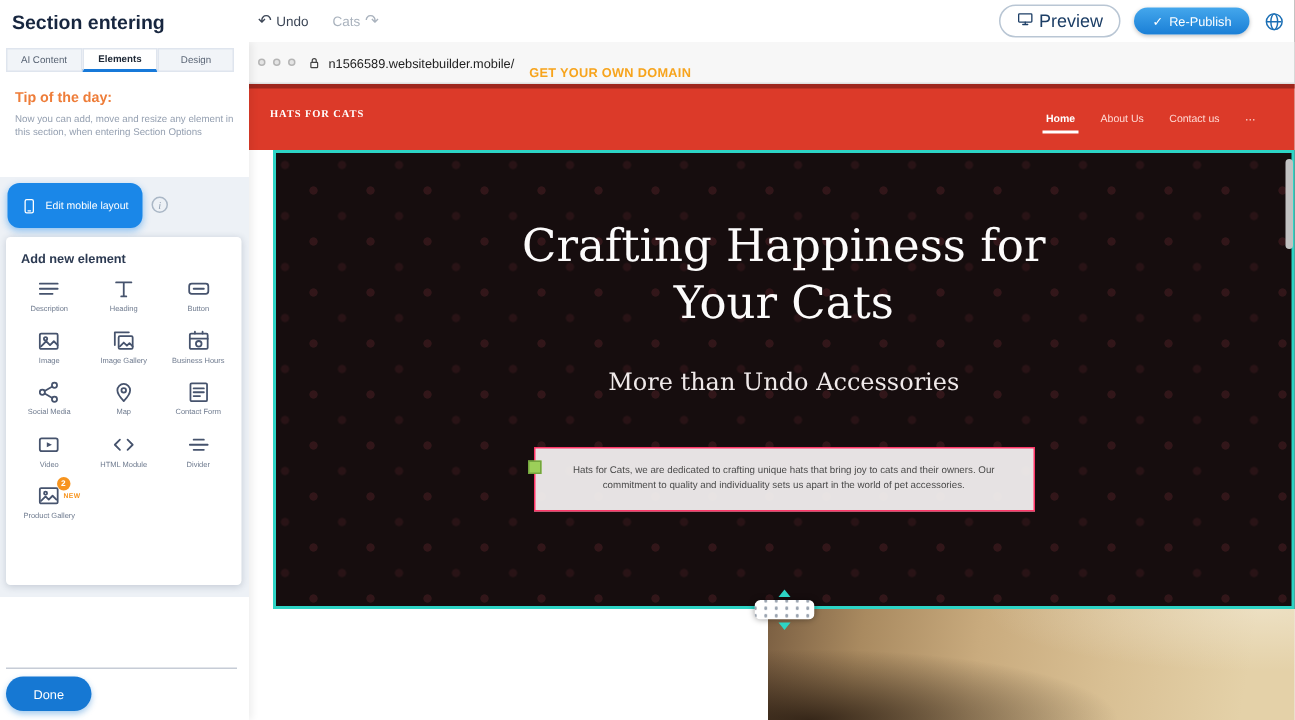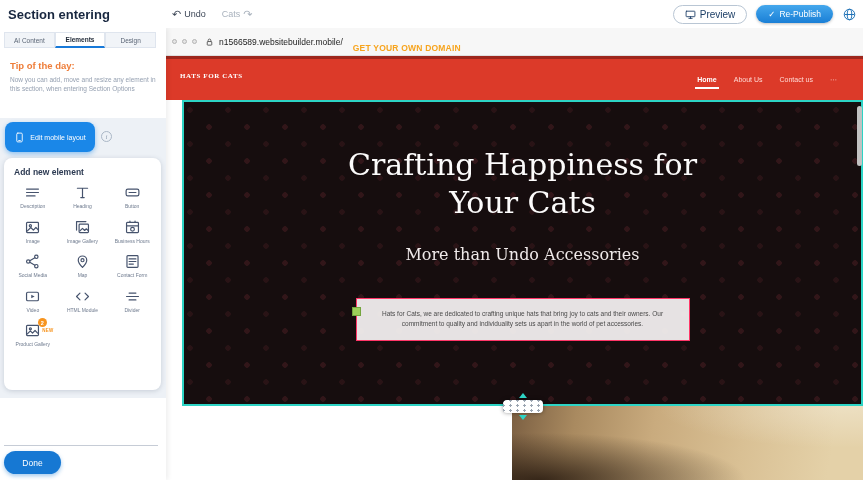--- a/index.html
+++ b/index.html
@@ -8,42 +8,42 @@
     font-family: "Liberation Sans", sans-serif; background: #fff;
   }
   
   .topbar { position: absolute; top: 0; left: 0; right: 0; height: 28px; background: #fff; z-index: 8; }
   .tb-title { position: absolute; left: 8px; top: 7px; font-size: 13px; font-weight: bold; color: #17263f; }
   .tb-history { position: absolute; left: 172px; top: 0; height: 28px; display: flex; align-items: center; gap: 16px; font-size: 9px; }
   .undo { color: #3c4656; display: flex; align-items: center; gap: 3px; cursor: pointer; }
   .redo { color: #a9b2bd; display: flex; align-items: center; gap: 3px; }
   .hist-ic { font-size: 11px; line-height: 1; }
   .tb-right { position: absolute; right: 6px; top: 0; height: 28px; display: flex; align-items: center; gap: 9px; }
-  .btn-preview { display: flex; align-items: center; gap: 4px; border: 1px solid #b9c6d4; border-radius: 11px;
-    padding: 3px 11px; font-size: 10px; color: #1c3e66; background: #fff; cursor: pointer; }
+  .btn-preview { display: flex; align-items: flex-start; gap: 4px; border: 1px solid #b9c6d4; border-radius: 11px;
+    padding: 3px 11px; font-size: 12px; color: #1c3e66; background: #fff; cursor: pointer; }
   .btn-republish { display: flex; align-items: center; gap: 4px; border: none; border-radius: 11px; padding: 4px 12px;
     font-size: 8.5px; color: #fff; background: linear-gradient(#44a7ec, #1a7fd6); box-shadow: 0 1px 3px rgba(0,0,0,.25); cursor: pointer; }
   .globe { display: flex; align-items: center; }
   
   .sidebar { position: absolute; left: 0; top: 28px; width: 166px; bottom: 0; background: #fff; z-index: 6; box-shadow: 2px 0 5px rgba(0,0,0,.07); }
   .sb-band { position: absolute; top: 90px; left: 0; right: 0; height: 280px; background: #edf1f6; }
   .tabs { position: absolute; top: 4px; left: 4px; width: 152px; height: 16px; display: flex; }
   .tab { flex: 1; display: flex; align-items: center; justify-content: center; font-size: 6.5px; color: #5a6575;
     background: #f1f4f8; border: 1px solid #dfe5ee; cursor: pointer; }
   .tab.active { background: #fff; color: #1f2937; font-weight: bold; border-bottom: 2px solid #1779d9; }
   .tip { position: absolute; top: 32px; left: 10px; right: 8px; }
   .tip-title { font-size: 9.5px; font-weight: bold; color: #ee7d39; }
   .tip-body { margin-top: 4px; font-size: 6.5px; color: #95a0b1; line-height: 1.45; }
   .btn-mobile { position: absolute; top: 94px; left: 5px; width: 90px; height: 30px; background: #1a87e8; border: none;
     border-radius: 8px; color: #fff; display: flex; align-items: center; justify-content: center; gap: 5px; font-size: 7px;
     box-shadow: 0 2px 5px rgba(26,135,232,.45); cursor: pointer; }
   .info-dot { position: absolute; top: 103px; left: 101px; width: 11px; height: 11px; border: 1px solid #aab7c6;
     border-radius: 50%; color: #93a1b3; font-size: 7px; font-style: italic; font-family: "Liberation Serif", serif;
     display: flex; align-items: center; justify-content: center; cursor: pointer; }
-  .panel { position: absolute; top: 130px; left: 4px; width: 157px; height: 232px; background: #fff; border-radius: 8px;
+  .panel { position: absolute; top: 130px; left: 4px; width: 157px; height: 232px; background: #fff; border-radius: 3px;
     box-shadow: 0 1px 5px rgba(40,60,90,.2); }
   .panel-title { padding: 9px 10px 5px; font-size: 8.5px; font-weight: bold; color: #2c3a52; }
   .grid { display: grid; grid-template-columns: repeat(3, 1fr); row-gap: 9px; padding: 2px 4px; }
   .cell { position: relative; display: flex; flex-direction: column; align-items: center; text-align: center; cursor: pointer; }
   .cell svg { width: 17px; height: 17px; stroke: #46536d; fill: none; stroke-width: 1.4; stroke-linecap: round; stroke-linejoin: round; }
   .cell-label { margin-top: 2px; font-size: 5px; color: #6e7a8e; line-height: 1.3; }
   .badge { position: absolute; top: -4px; right: 11px; width: 9px; height: 9px; border-radius: 50%; background: #f7941e;
     color: #fff; font-size: 5.5px; font-weight: bold; display: flex; align-items: center; justify-content: center; }
   .badge-new { position: absolute; top: 6px; right: 4px; font-size: 4.5px; font-weight: bold; color: #f7941e; letter-spacing: .3px; }
   .sb-divider { position: absolute; bottom: 34px; left: 4px; right: 8px; height: 1px; background: #c6ccd6; }

